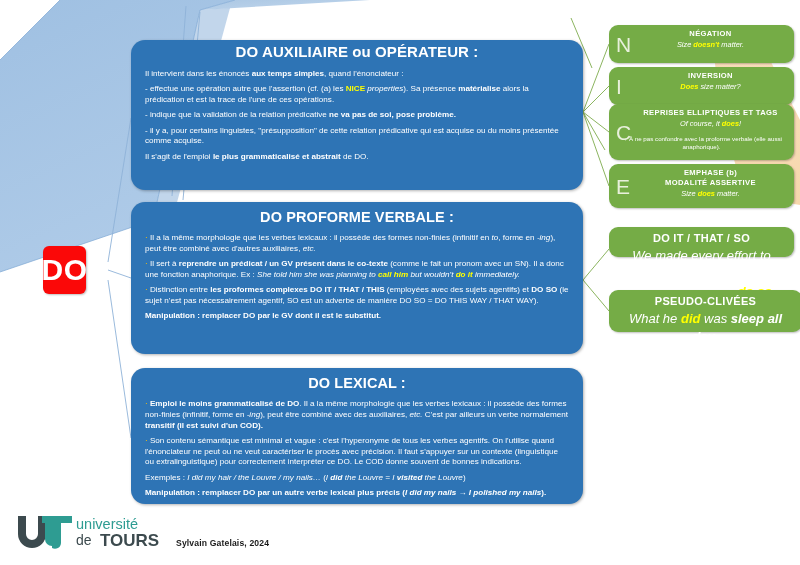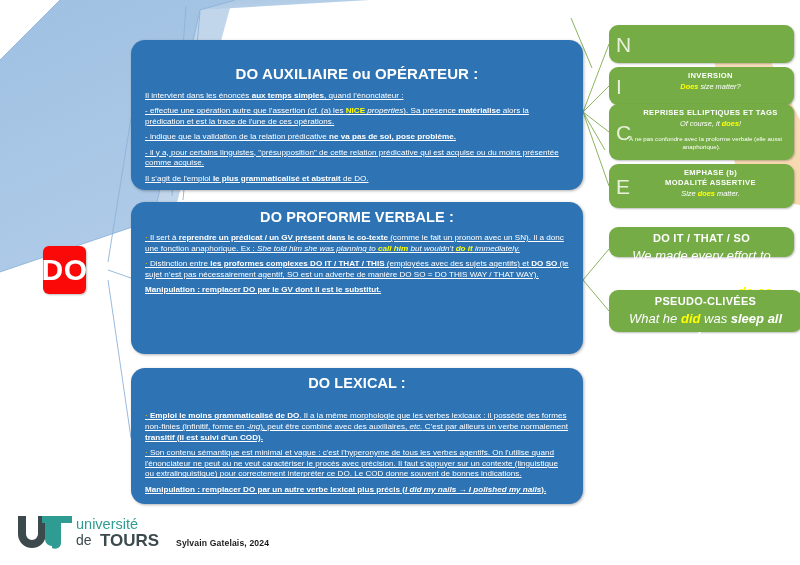--- a/index.html
+++ b/index.html
@@ -38,29 +38,28 @@
     text-align:center;
     font-size:14.5px;
     font-weight:bold;
     letter-spacing:.1px;
   }
   .bluebox p{
     margin:0 0 4.5px 0;
     font-size:8.1px;
     line-height:1.33;
     color:#ffffff;
-    text-decoration:underline;
   }
   .bluebox p:last-child{margin-bottom:0;}
-  .bx1{left:131px;top:40px;width:452px;height:150px;padding:25px 14px 8px 14px;}
+  .bx1{left:131px;top:40px;width:452px;height:150px;padding:3px 14px 8px 14px;}
   .bx2{left:131px;top:202px;width:452px;height:152px;padding:7px 14px 8px 14px;}
   .bx3{left:131px;top:368px;width:452px;height:136px;padding:7px 14px 8px 14px;}
   .bx1 h2{font-size:15px;margin-bottom:9px;}
   .bx2 h2{font-size:14.5px;margin-bottom:8px;}
-  .bx3 h2{font-size:14.5px;margin-bottom:20px;}
+  .bx3 h2{font-size:14.5px;margin-bottom:8px;}
 
   .bul{color:#FFC000;}
   b{font-weight:bold;}
   i{font-style:italic;}
   .hl{color:#FFFF00;font-weight:bold;}
   .mani{color:#FFFF00;font-weight:bold;}
 
   
   .greenbox{
     position:absolute;
@@ -175,41 +174,47 @@
     <p>- indique que la validation de la relation prédicative <b>ne va pas de soi, pose problème.</b></p>
 
     <p>- il y a, pour certains linguistes, "présupposition" de cette relation prédicative qui est acquise ou du moins  présentée comme acquise.</p>
 
     <p>Il s'agit de l'emploi <b>le plus grammaticalisé et abstrait</b> de DO.</p>
   </div>
 
   <div class="bluebox bx2">
     <h2>DO PROFORME VERBALE  :</h2>
 
+    <p><span class="bul">·</span> Il a la même morphologie que les verbes lexicaux : il possède des formes non-finies (infinitif en <i>to</i>, forme en <i>-ing</i>), peut être combiné avec d'autres auxiliaires, <i>etc.</i></p>
 
     <p><span class="bul">·</span> Il sert à <b>reprendre un prédicat / un GV présent dans le co-texte</b> (comme le fait un pronom avec un SN). Il a donc une fonction anaphorique. Ex :  <i>She told him she was planning to <span class="hl"><i>call him</i></span> but wouldn't <span class="hl"><i>do it</i></span> immediately.</i></p>
 
     <p><span class="bul">·</span> Distinction entre <b>les proformes complexes DO IT / THAT / THIS</b> (employées avec des sujets agentifs) et <b>DO SO</b> (le sujet n'est pas nécessairement agentif, SO est un adverbe de manière DO SO = DO THIS WAY / THAT WAY).</p>
 
     <p class="mani">Manipulation : remplacer DO par le GV dont il est le substitut.</p>
   </div>
 
   <div class="bluebox bx3">
     <h2>DO LEXICAL :</h2>
 
     <p><span class="bul">·</span> <b>Emploi le moins grammaticalisé de DO</b>. Il a la même morphologie que les verbes lexicaux : il possède des formes non-finies (infinitif, forme en <i>-ing</i>), peut être combiné avec des auxiliaires, <i>etc.</i> C'est par ailleurs un verbe normalement <b>transitif (il est suivi d'un COD).</b></p>
 
     <p><span class="bul">·</span> Son contenu sémantique est minimal et vague : c'est l'hyperonyme de tous les verbes agentifs. On l'utilise quand l'énonciateur ne peut ou ne veut caractériser le procès avec précision. Il faut s'appuyer sur un contexte (linguistique ou extralinguistique) pour correctement interpréter ce DO. Le COD donne souvent de bonnes indications.</p>
 
+    <p>Exemples : <i>I did my hair /  the Louvre / my nails…</i>  (<i>I <b>did</b> the Louvre = I <b>visited</b> the Louvre</i>)</p>
 
     <p class="mani">Manipulation : remplacer DO par un autre verbe lexical plus précis (<i>I <b>did</b> my nails → I <b>polished</b> my nails</i>).</p>
   </div>
 
   <div class="greenbox gN">
     <span class="gletter">N</span>
+    <div class="gbody">
+      <div class="gtitle">NÉGATION</div>
+      <div class="gex"><span>Size </span><span class="hl">doesn't</span><span> matter.</span></div>
+    </div>
   </div>
 
   <div class="greenbox gI">
     <span class="gletter">I</span>
     <div class="gbody">
       <div class="gtitle">INVERSION</div>
       <div class="gex"><span class="hl">Does</span><span> size matter?</span></div>
     </div>
   </div>
 

